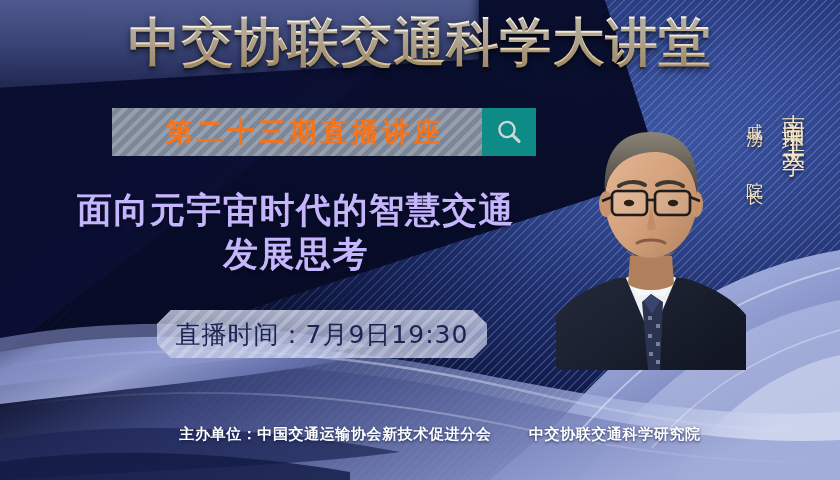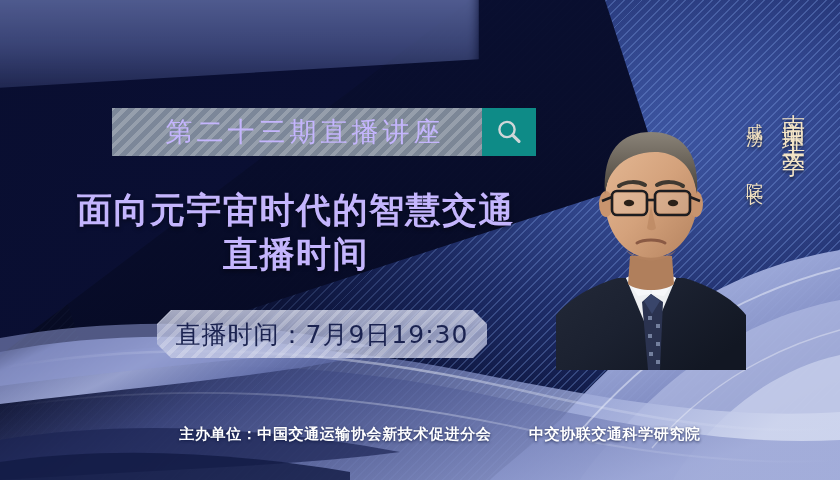--- a/index.html
+++ b/index.html
@@ -109,22 +109,22 @@
   }
   .sub-bar-body::after{
     content:"";position:absolute;inset:0;
     background:repeating-linear-gradient(-45deg,
       rgba(255,255,255,.00) 0 5px,
       rgba(255,255,255,.20) 5px 9px);
     pointer-events:none;
   }
   .sub-bar-text{
     position:relative;z-index:2;
-    font-size:27px;font-weight:400;
-    color:#c4b5fd;
+    font-size:27px;font-weight:700;
+    color:#f97316;
     letter-spacing:4px;
     padding-left:16px;
     white-space:nowrap;
     font-family:"DejaVu Sans","Liberation Sans",sans-serif;
   }
   .sub-bar-search{
     width:54px;
     background:#0e8b87;
     display:flex;align-items:center;justify-content:center;
   }
@@ -350,36 +350,37 @@
 
         <path d="M95,118 L91,140 C93,143 98,143 100,140 Z" fill="#bd8a64" opacity=".8"></path>
 
         <path d="M81,155 C88,151 102,151 109,155" stroke="#8a5a44" stroke-width="3" fill="none" stroke-linecap="round"></path>
 
         <path d="M70,162 C82,172 108,172 120,162 C112,176 78,176 70,162 Z" fill="#b5835f" opacity=".5"></path>
       </g>
     </svg>
   </div>
 
+  <div class="main-title">中交协联交通科学大讲堂</div>
 
   <div class="sub-bar">
     <div class="sub-bar-body">
       <span class="sub-bar-text">第二十三期直播讲座</span>
     </div>
     <div class="sub-bar-search">
       <svg width="30" height="30" viewBox="0 0 30 30" aria-hidden="true">
         <circle cx="13" cy="12.5" r="7.6" fill="none" stroke="#cfd6d8" stroke-width="2.4"></circle>
         <path d="M18.6,18.2 L25,24.4" stroke="#cfd6d8" stroke-width="3.2" stroke-linecap="round"></path>
       </svg>
     </div>
   </div>
 
   <div class="headline">
     <span>面向元宇宙时代的智慧交通</span>
-    <span class="l2">直播时间</span>
+    <span class="l2">发展思考</span>
   </div>
 
   <div class="time-pill">
     <span class="time-pill-text">直播时间：7月9日19:30</span>
   </div>
 
   <div class="v-univ">南京理工大学</div>
   <div class="v-name">戚湧</div>
   <div class="v-role">院长</div>
 

